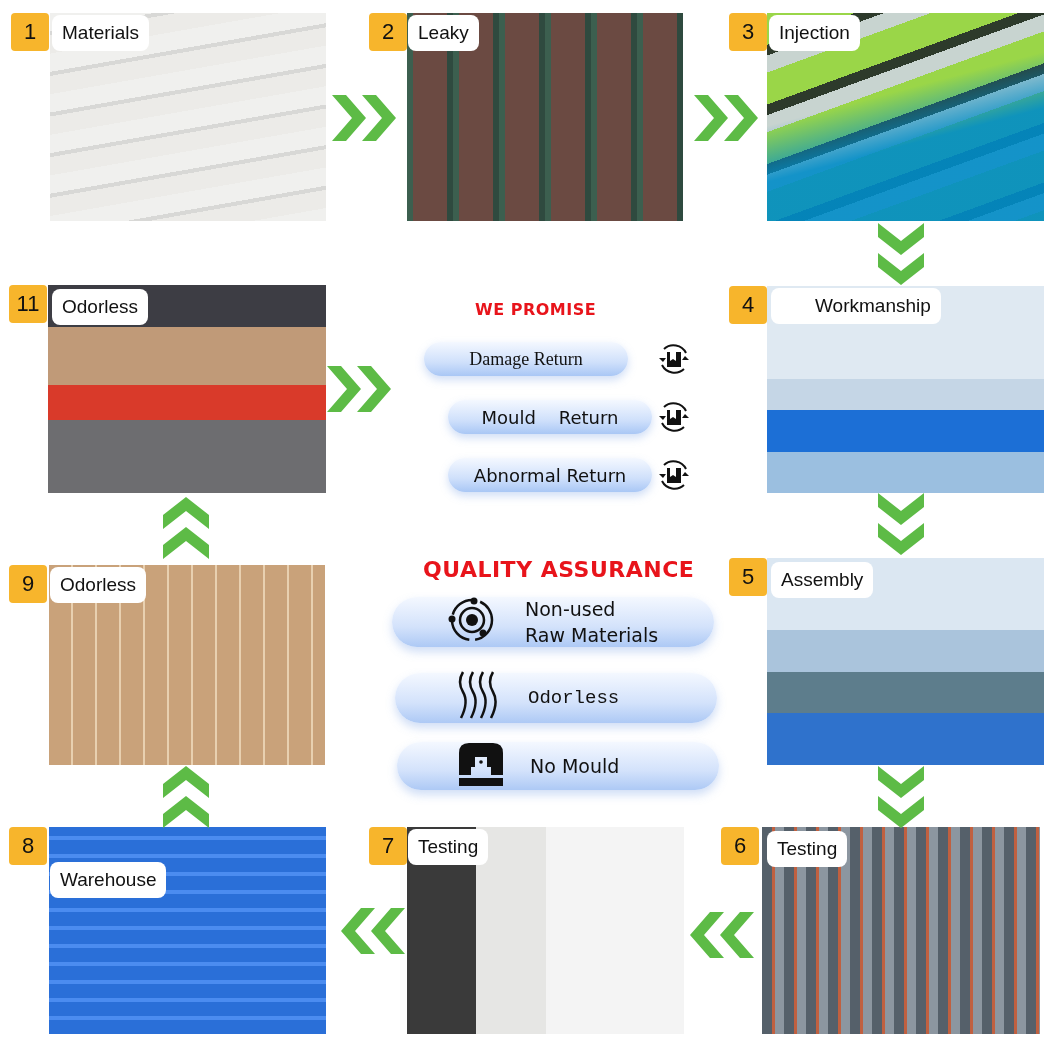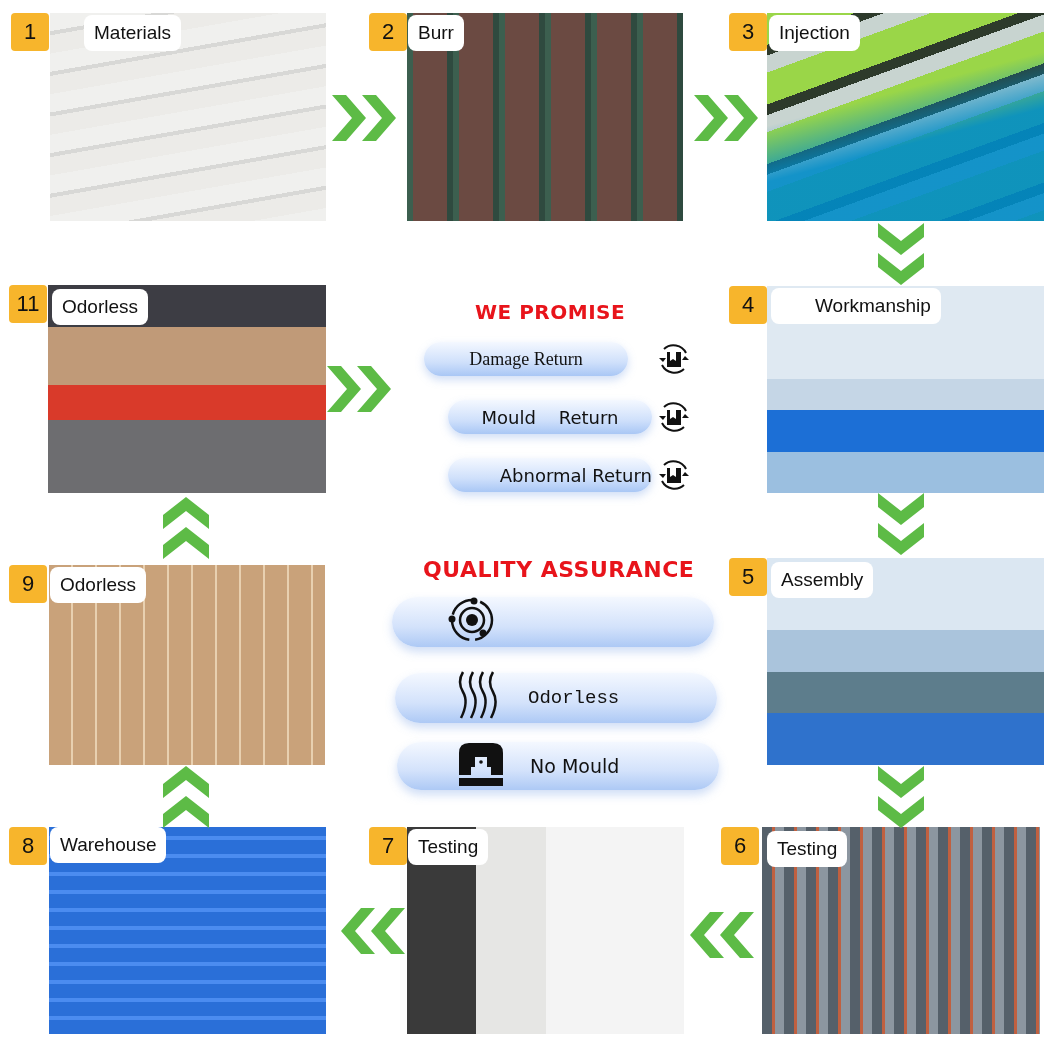--- a/index.html
+++ b/index.html
@@ -73,27 +73,27 @@
   .qa-icon { position: absolute; left: 55px; top: 50%; transform: translateY(-50%); }
   .qa-text { position: absolute; left: 133px; top: 50%; transform: translateY(-50%); line-height: 26px; }
   .ret-icon { position: absolute; }
 </style>
 </head>
 <body>
 
 <div class="step">
   <div class="photo ph-materials" style="left:50px;top:13px;width:276px;height:208px;"></div>
   <div class="badge" style="left:11px;top:13px;">1</div>
-  <div class="label" style="left:52px;top:15px;margin-left:32px;">Materials</div>
+  <div class="label" style="left:52px;top:15px;">Materials</div>
 </div>
 
 <div class="step">
   <div class="photo ph-mould" style="left:407px;top:13px;width:276px;height:208px;"></div>
   <div class="badge" style="left:369px;top:13px;">2</div>
-  <div class="label" style="left:408px;top:15px;">Burr</div>
+  <div class="label" style="left:408px;top:15px;">Leaky</div>
 </div>
 
 <div class="step">
   <div class="photo ph-injection" style="left:767px;top:13px;width:277px;height:208px;"></div>
   <div class="badge" style="left:729px;top:13px;">3</div>
   <div class="label" style="left:769px;top:15px;">Injection</div>
 </div>
 
 <div class="step">
   <div class="photo ph-workmanship" style="left:767px;top:286px;width:277px;height:207px;"></div>
@@ -115,21 +115,21 @@
 
 <div class="step">
   <div class="photo ph-testing7" style="left:407px;top:827px;width:277px;height:207px;"></div>
   <div class="badge" style="left:369px;top:827px;">7</div>
   <div class="label" style="left:408px;top:829px;">Testing</div>
 </div>
 
 <div class="step">
   <div class="photo ph-warehouse" style="left:49px;top:827px;width:277px;height:207px;"></div>
   <div class="badge" style="left:9px;top:827px;">8</div>
-  <div class="label" style="left:50px;top:827px;">Warehouse</div>
+  <div class="label" style="left:50px;top:862px;">Warehouse</div>
 </div>
 
 <div class="step">
   <div class="photo ph-packing" style="left:49px;top:565px;width:276px;height:200px;"></div>
   <div class="badge" style="left:9px;top:565px;">9</div>
   <div class="label" style="left:50px;top:567px;">Odorless</div>
 </div>
 
 <div class="step">
   <div class="photo ph-shipment" style="left:48px;top:285px;width:278px;height:208px;"></div>
@@ -194,29 +194,29 @@
       <path d="M0 48 L23 30 L46 48 L46 62 L23 44 L0 62 Z" fill="#5dbb46"></path>
     </svg>
 </div>
 <div class="arrow" style="left:163px;top:766px;">
   <svg width="46" height="66" viewBox="0 0 46 66">
       <path d="M0 18 L23 0 L46 18 L46 32 L23 14 L0 32 Z" fill="#5dbb46"></path>
       <path d="M0 48 L23 30 L46 48 L46 62 L23 44 L0 62 Z" fill="#5dbb46"></path>
     </svg>
 </div>
 
-<div class="section-title" style="left:475px;top:300px;font-size:20px;">WE PROMISE</div>
+<div class="section-title" style="left:475px;top:300px;font-size:16px;">WE PROMISE</div>
 
 <div class="pill" style="left:424px;top:342px;width:204px;height:34px;font-family:Liberation Serif, serif;">
   <span>Damage Return</span>
 </div>
 <div class="pill" style="left:448px;top:400px;width:204px;height:34px;">
   <span>Mould    Return</span>
 </div>
-<div class="pill" style="left:448px;top:458px;width:204px;height:34px;justify-content:flex-end;">
+<div class="pill" style="left:448px;top:458px;width:204px;height:34px;">
   <span>Abnormal Return</span>
 </div>
 
 <div class="ret-icon" style="left:656px;top:341px;">
   <svg width="36" height="36" viewBox="0 0 36 36">
     <path d="M8 8 A14 14 0 0 1 30 12" fill="none" stroke="#111" stroke-width="2"></path>
     <path d="M28 28 A14 14 0 0 1 6 24" fill="none" stroke="#111" stroke-width="2"></path>
     <path d="M3 17 L7 21 L10 17 Z" fill="#111"></path>
     <path d="M33 19 L29 15 L26 19 Z" fill="#111"></path>
     <rect x="11" y="11" width="14" height="15" fill="#111"></rect>
@@ -250,20 +250,24 @@
   <span class="qa-icon">
     <svg width="50" height="50" viewBox="0 0 50 50">
       <circle cx="25" cy="25" r="20" fill="none" stroke="#111" stroke-width="2.5" stroke-dasharray="28 6"></circle>
       <circle cx="25" cy="25" r="12" fill="none" stroke="#111" stroke-width="2.5"></circle>
       <circle cx="25" cy="25" r="6" fill="#111"></circle>
       <circle cx="27" cy="6" r="3.5" fill="#111"></circle>
       <circle cx="5" cy="24" r="3.5" fill="#111"></circle>
       <circle cx="36" cy="38" r="3.5" fill="#111"></circle>
     </svg>
   </span>
+  <div class="qa-text">
+    <div>Non-used</div>
+    <div>Raw Materials</div>
+  </div>
 </div>
 
 <div class="qa-pill" style="left:395px;top:673px;width:322px;height:50px;font-family:Liberation Mono, monospace;">
   <span class="qa-icon" style="left:60px;">
     <svg width="44" height="50" viewBox="0 0 44 50">
       <path d="M8 2 Q2 12 8 22 Q14 32 6 48" fill="none" stroke="#111" stroke-width="2.5"></path>
       <path d="M18 2 Q12 12 18 22 Q24 32 16 48" fill="none" stroke="#111" stroke-width="2.5"></path>
       <path d="M28 2 Q22 12 28 22 Q34 32 26 48" fill="none" stroke="#111" stroke-width="2.5"></path>
       <path d="M38 2 Q32 12 38 22 Q44 32 36 48" fill="none" stroke="#111" stroke-width="2.5"></path>
     </svg>

